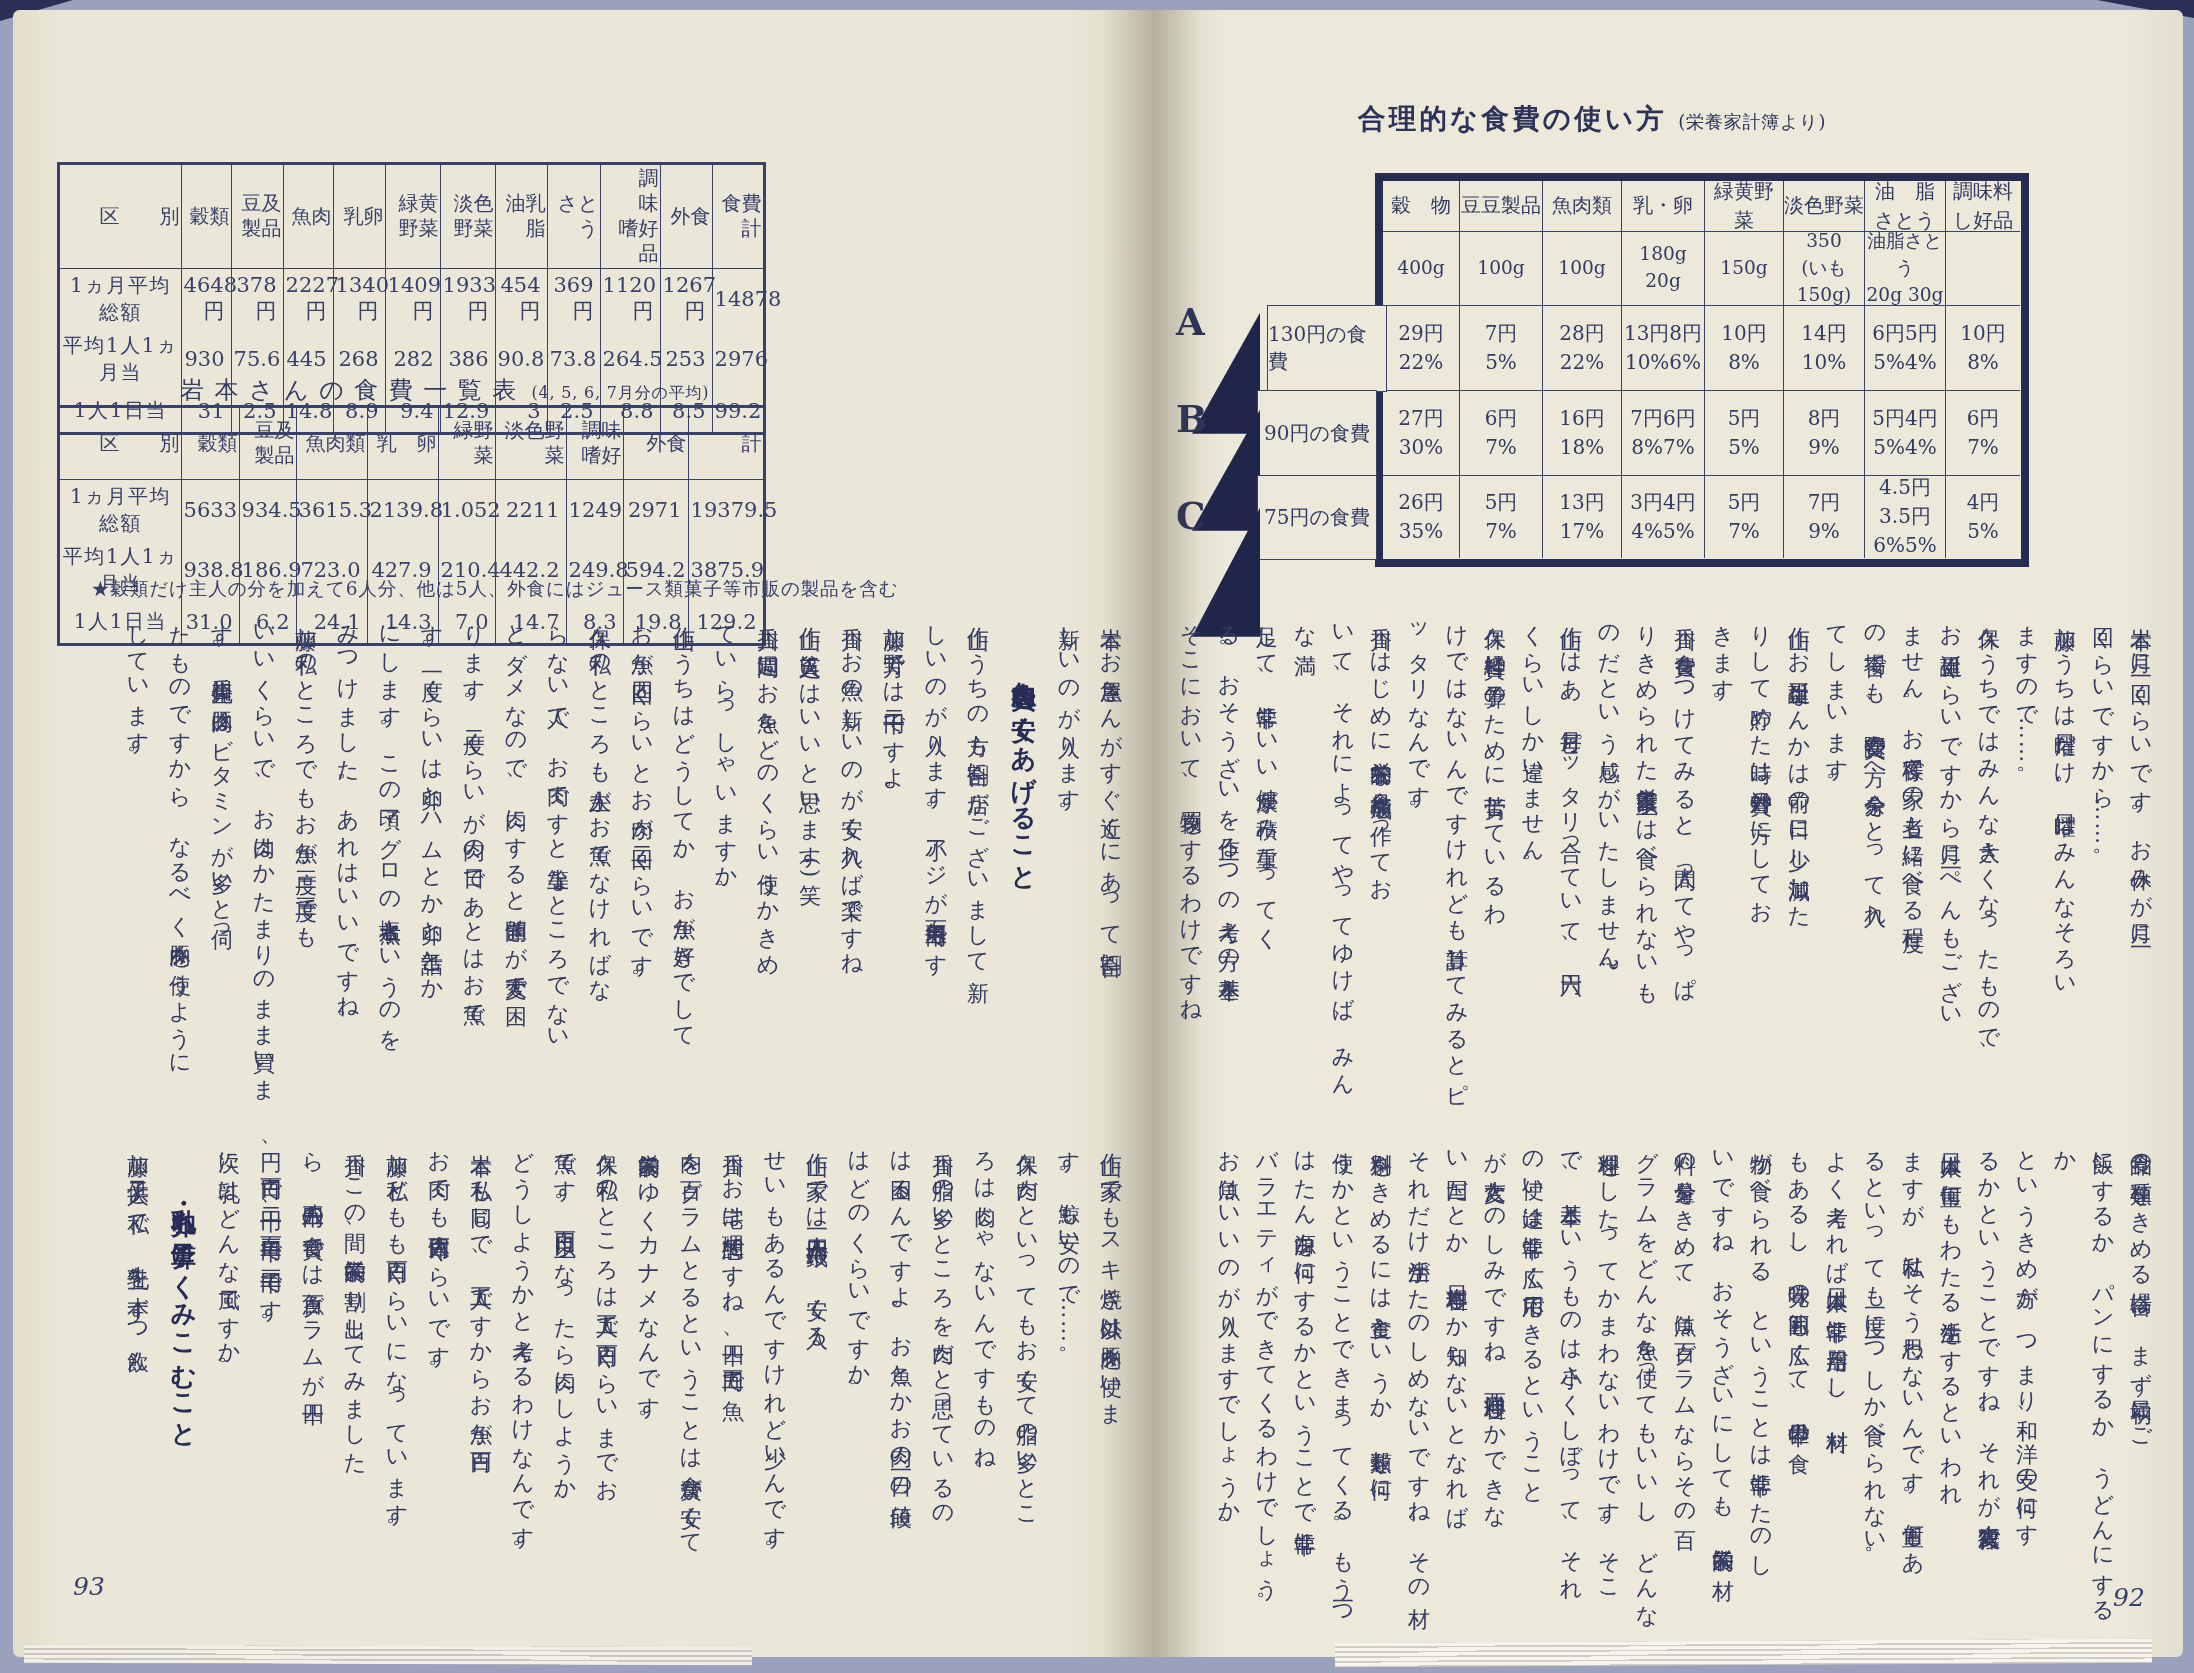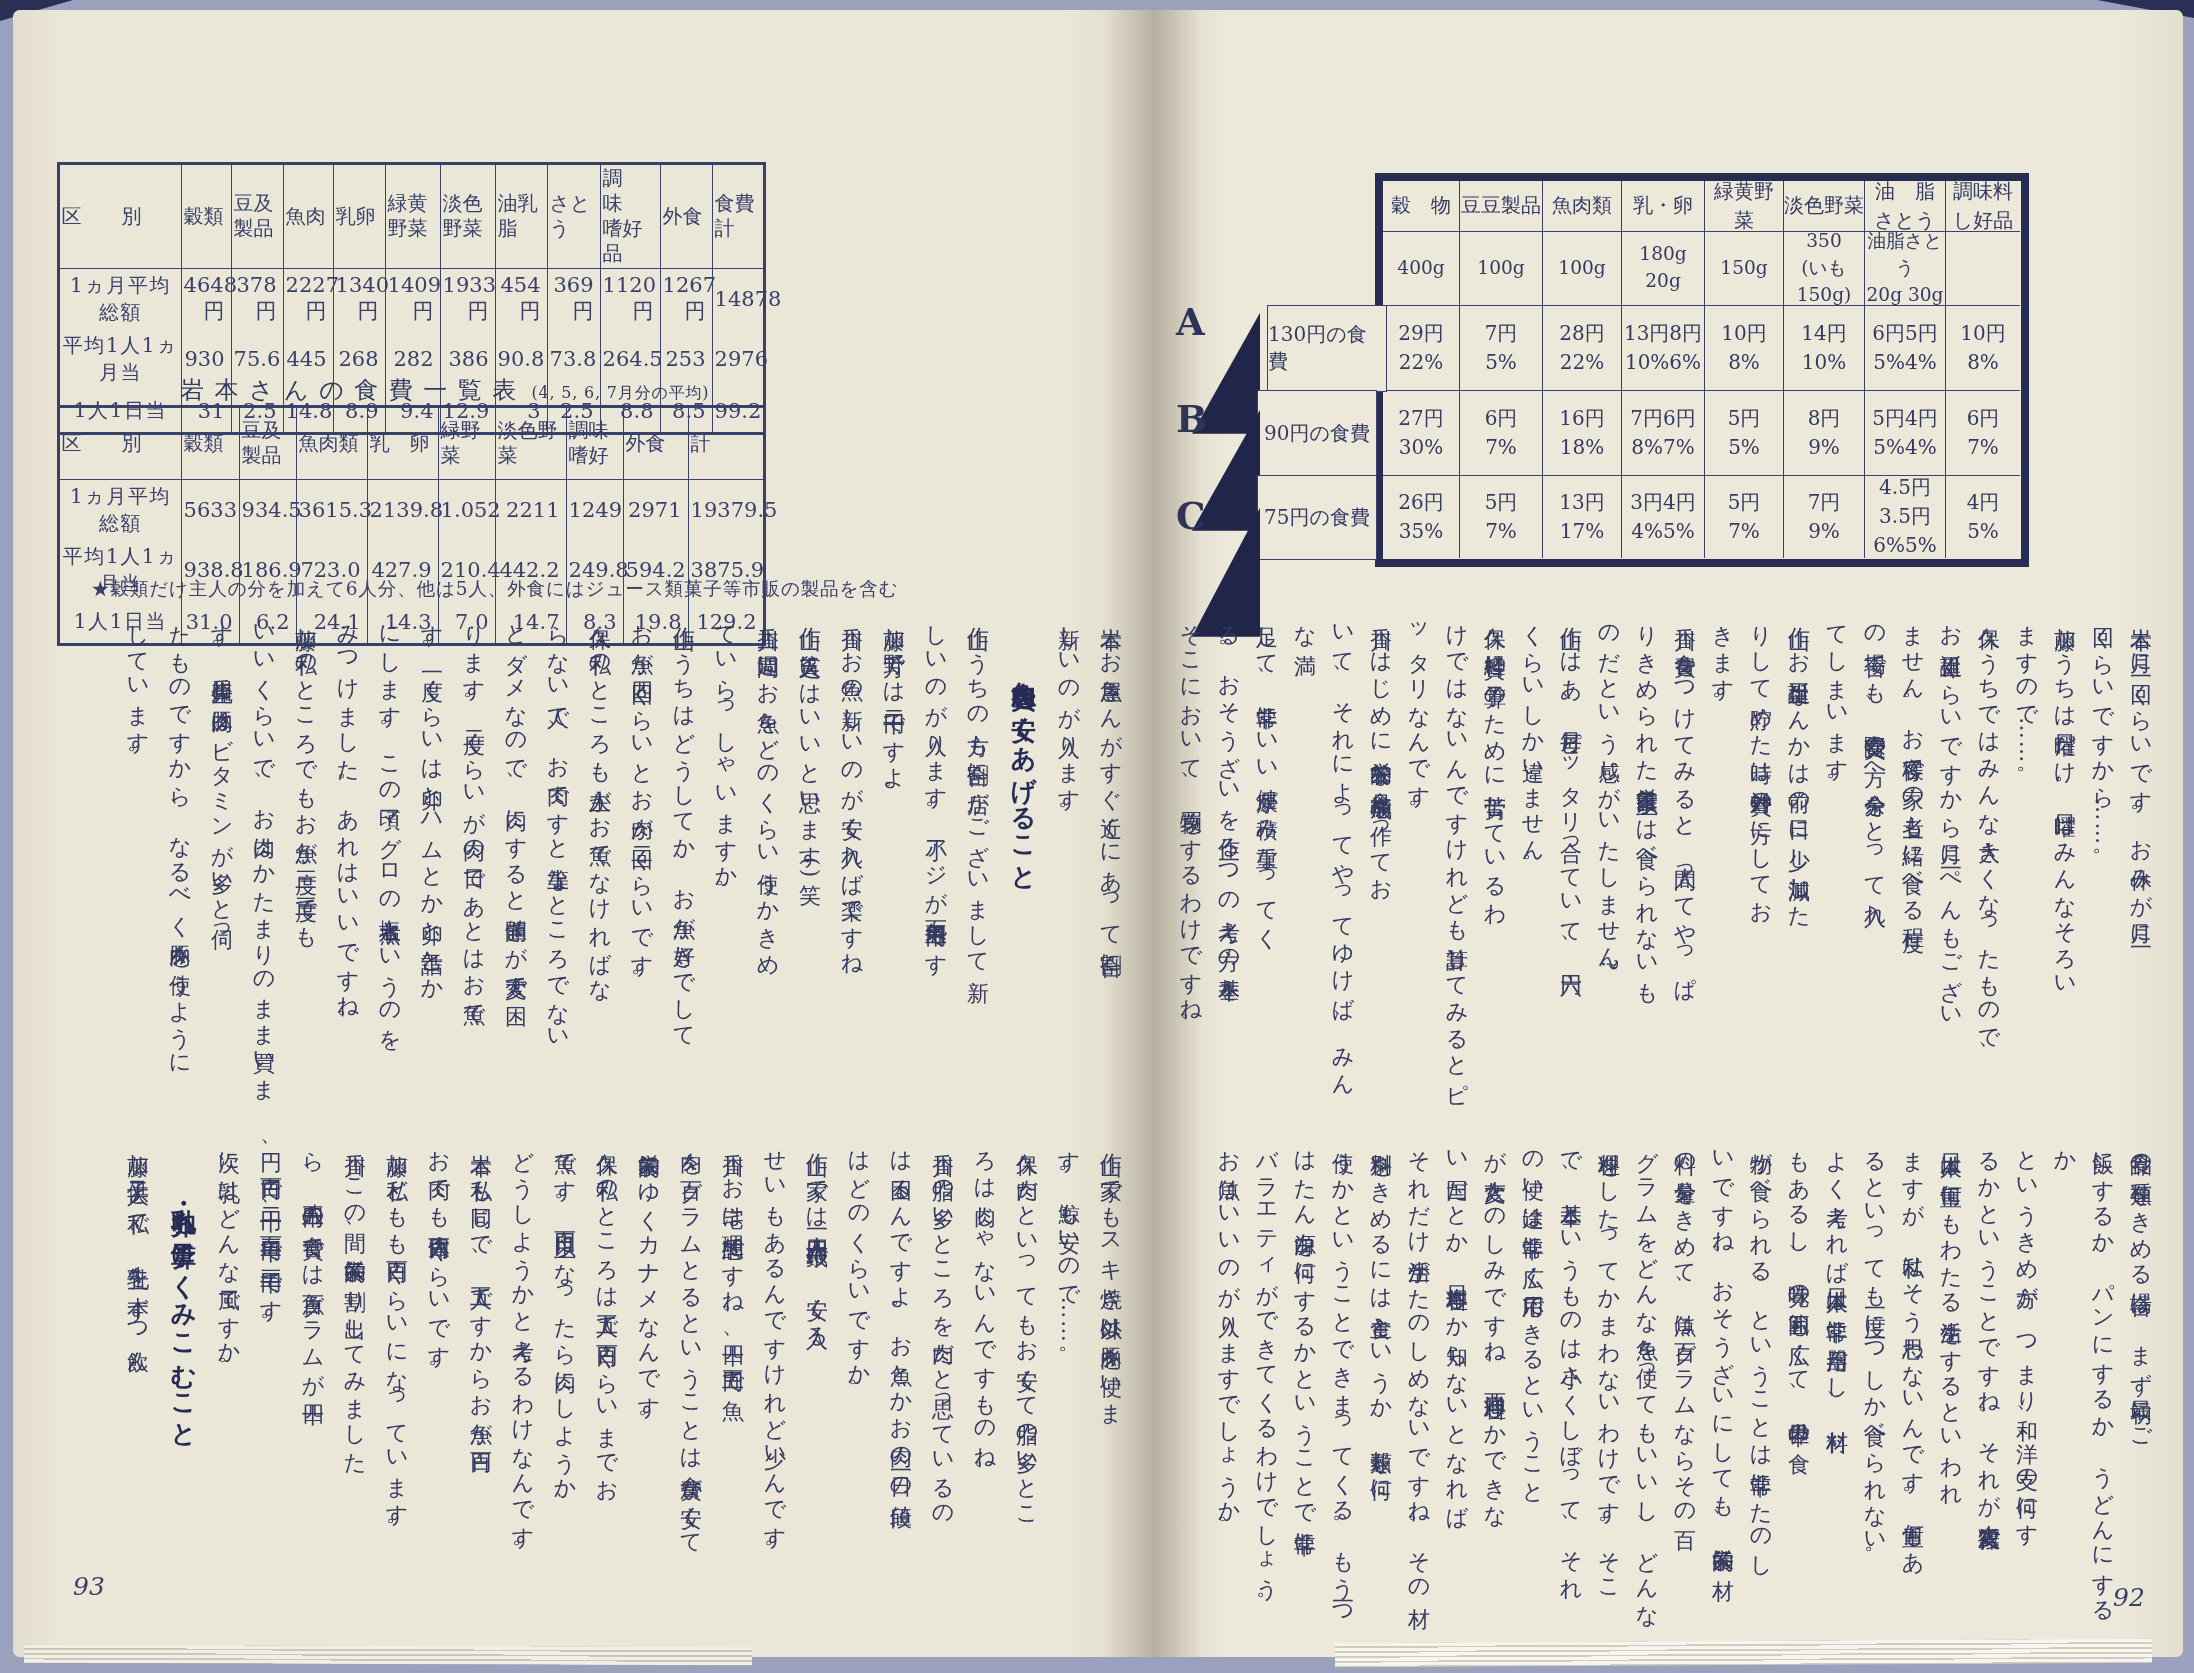--- a/index.html
+++ b/index.html
@@ -20,21 +20,21 @@
   #book-edge{position:absolute;left:1335px;top:1641px;width:817px;height:24px;background:
     repeating-linear-gradient(180deg,#f6f4ec 0 3.2px,#cfccc0 3.2px 4.9px);transform:rotate(-0.3deg);}
   #book-edge-l{position:absolute;left:24px;top:1646px;width:728px;height:18px;background:
     repeating-linear-gradient(180deg,#f2efe6 0 3.2px,#c9c6ba 3.2px 4.9px);transform:rotate(0.2deg);}
 
   
   .tbl-title{position:absolute;white-space:nowrap;font-size:24px;letter-spacing:10.5px;color:#343b63;}
   .tbl-title .note{font-size:16px;letter-spacing:0.8px;margin-left:4.9px;}
   table.mtable{position:absolute;border-collapse:collapse;table-layout:fixed;
     border:3.2px solid #39406a;}
-  .mtable th{font-size:20px;font-weight:normal;white-space:pre-line;text-align:left;
+  .mtable th{font-size:20px;font-weight:normal;white-space:pre-line;text-align:right;
     border-left:1.6px solid #39406a;border-bottom:1.6px solid #39406a;height:68px;line-height:1.25;padding:1.6px 1.6px;}
   .mtable td{font-size:21px;text-align:right;padding:3.2px 6.5px 3.2px 1.6px;border-left:1.6px solid #39406a;height:36px;}
   .mtable td.rowlabel{text-align:center;letter-spacing:1.6px;padding:3.2px 1.6px;font-size:20px;}
   .mtable th:first-child,.mtable td:first-child{border-left:none;}
   #footnote{position:absolute;left:78px;top:566px;font-size:18.6px;letter-spacing:0.8px;color:#39406a;}
 
   
   #rtitle{position:absolute;left:206px;top:91px;font-size:27.5px;font-weight:bold;letter-spacing:3.2px;color:#2c3258;white-space:nowrap;}
   #rtitle .note{font-size:18px;font-weight:normal;letter-spacing:0.8px;margin-left:11.3px;}
   #budget-frame{position:absolute;left:223px;top:163px;width:654px;height:394px;
@@ -282,20 +282,23 @@
       <p>次に乳はどんな風ですか。</p>
       <p class="vheading">乳・卵も予算にくみこむこと</p>
       <p>加藤　子供二人と私で、牛乳を一本ずつ飲ん</p>
     </div>
 
   <div class="pagenum" id="pagenum-left">93</div>
   <div class="gutter" id="gutter-l"></div>
 </div>
 
 <div class="page" id="right-page">
+  <div id="rtitle">
+    <span>合理的な食費の使い方</span><span class="note">(栄養家計簿より)</span>
+  </div>
 
   <div id="budget-frame">
       <div class="bcell first-row first-col">穀　物</div>
       <div class="bcell first-row">豆豆製品</div>
       <div class="bcell first-row">魚肉類</div>
       <div class="bcell first-row">乳・卵</div>
       <div class="bcell first-row">緑黄野菜</div>
       <div class="bcell first-row">淡色野菜</div>
       <div class="bcell first-row">油　脂
 さとう</div>

